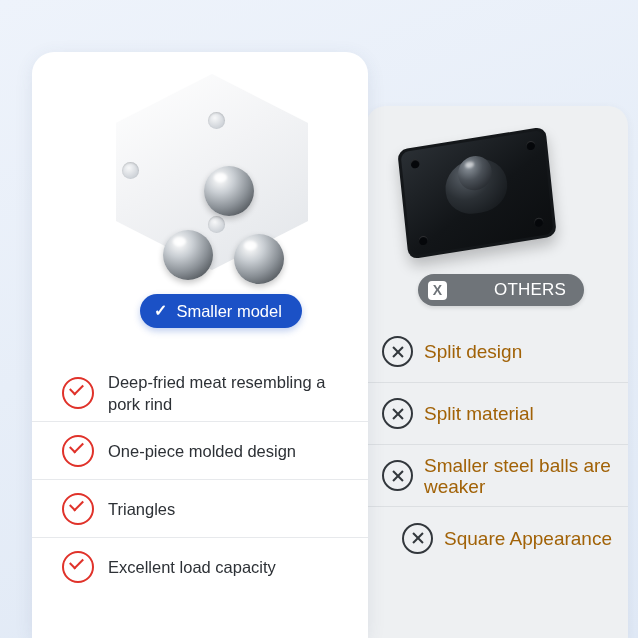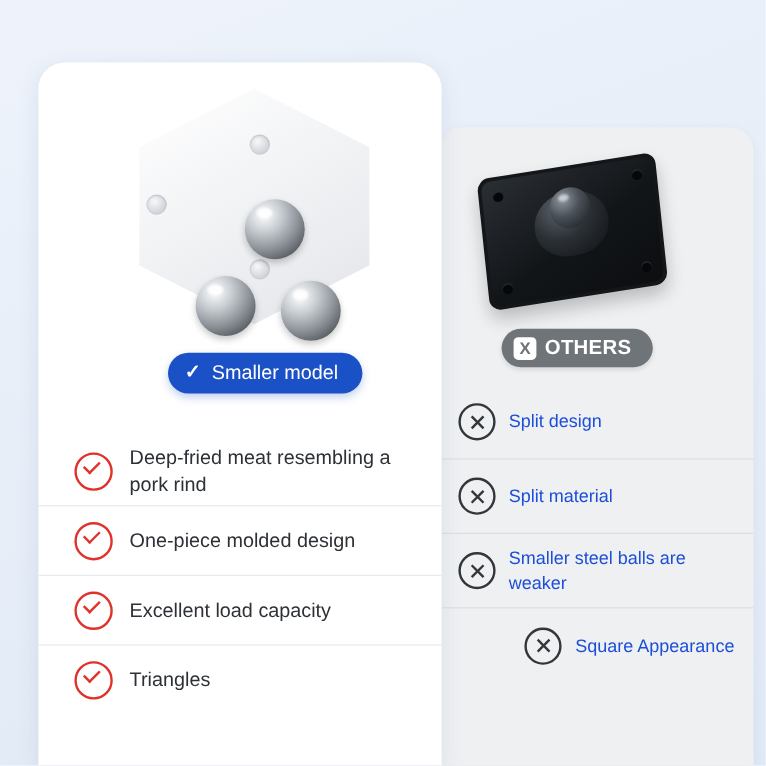--- a/index.html
+++ b/index.html
@@ -145,43 +145,44 @@
     background: #ffffff;
     color: #6f7479;
     border-radius: 4px;
     font-size: 14px;
     font-weight: bold;
     line-height: 19px;
     text-align: center;
   }
   .others-badge .badge-text {
     font-size: 17px;
-    font-weight: bold;
+    font-weight: normal;
     letter-spacing: 0.2px;
+    margin-left: 40px;
   }
 
   .others-list {
     position: absolute;
     left: 0;
     top: 215px;
     width: 262px;
   }
   .others-item {
     display: flex;
     align-items: center;
     gap: 11px;
     padding: 0 16px;
     min-height: 62px;
     box-sizing: border-box;
     border-bottom: 1px solid #dcdfe2;
   }
   .others-item:last-child { border-bottom: none; justify-content: flex-end; }
   .others-item .o-text {
-    font-size: 15px;
-    color: #1d4ed8;
+    font-size: 19px;
+    color: #a16207;
     line-height: 21px;
   }
 
   .x-circle {
     flex: 0 0 auto;
     width: 27px;
     height: 27px;
     border-radius: 50%;
     border: 2px solid #32373c;
     position: relative;
@@ -393,23 +394,23 @@
       <div class="feature">
         <span class="check-circle"></span>
         <span class="f-text">Deep-fried meat resembling a pork rind</span>
       </div>
       <div class="feature">
         <span class="check-circle"></span>
         <span class="f-text">One-piece molded design</span>
       </div>
       <div class="feature">
         <span class="check-circle"></span>
-        <span class="f-text">Excellent load capacity</span>
+        <span class="f-text">Triangles</span>
       </div>
       <div class="feature">
         <span class="check-circle"></span>
-        <span class="f-text">Triangles</span>
+        <span class="f-text">Excellent load capacity</span>
       </div>
     </div>
 
   </div>
 
 </div>
 
 </body></html>

